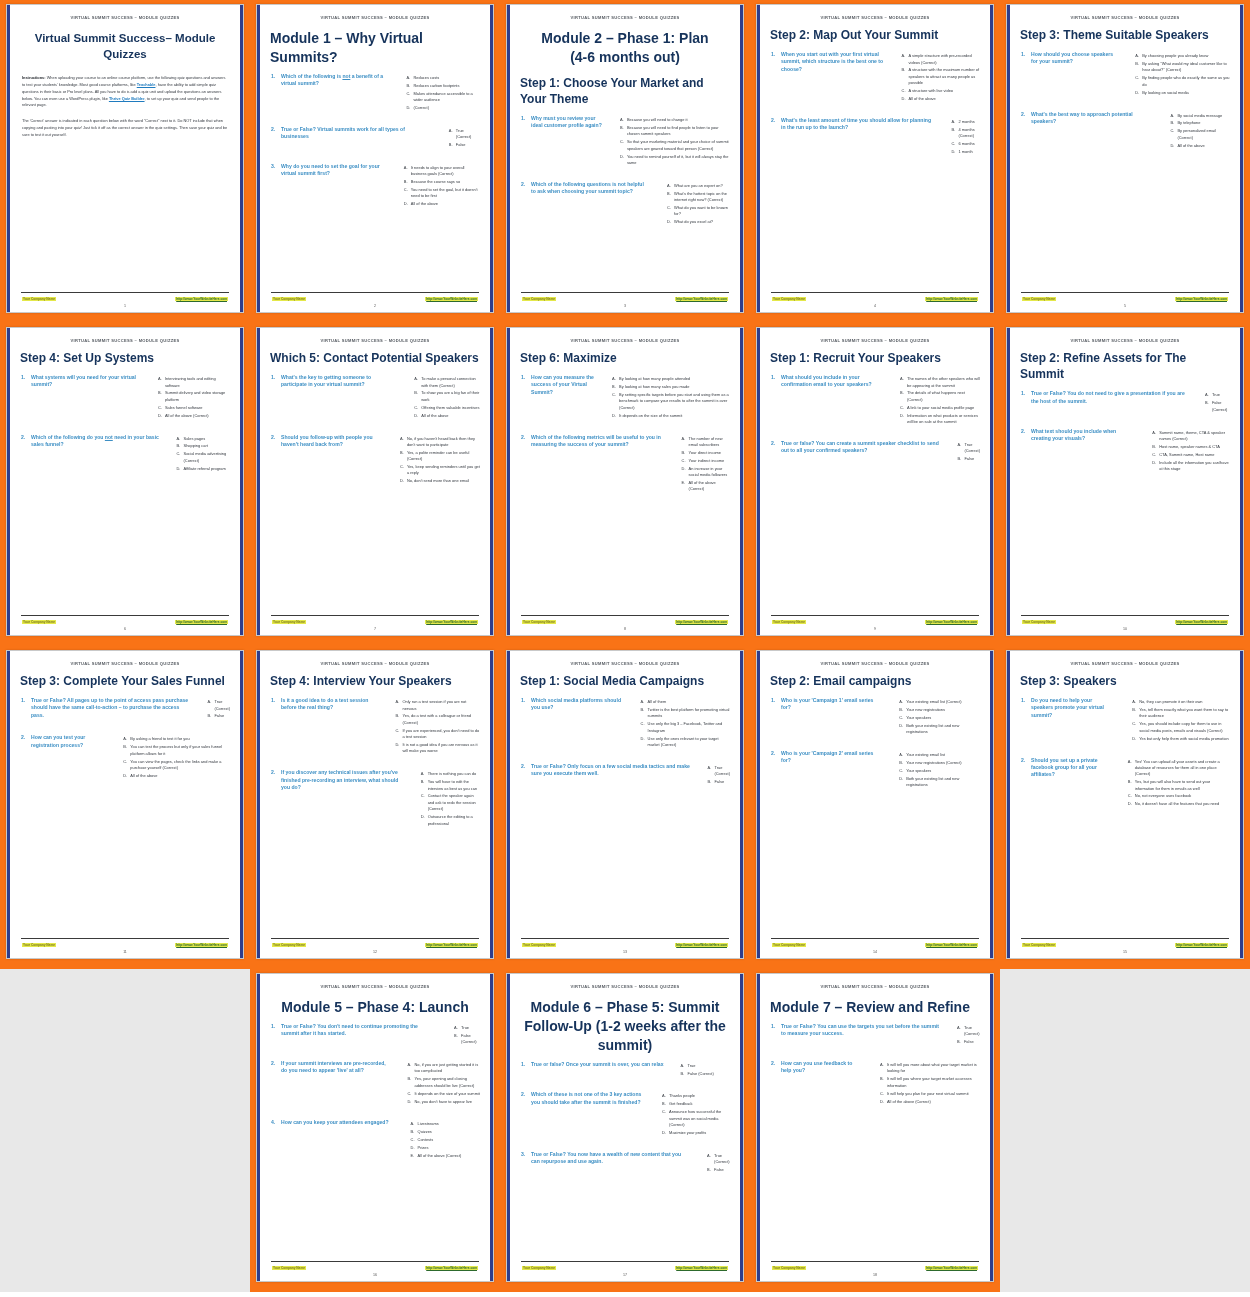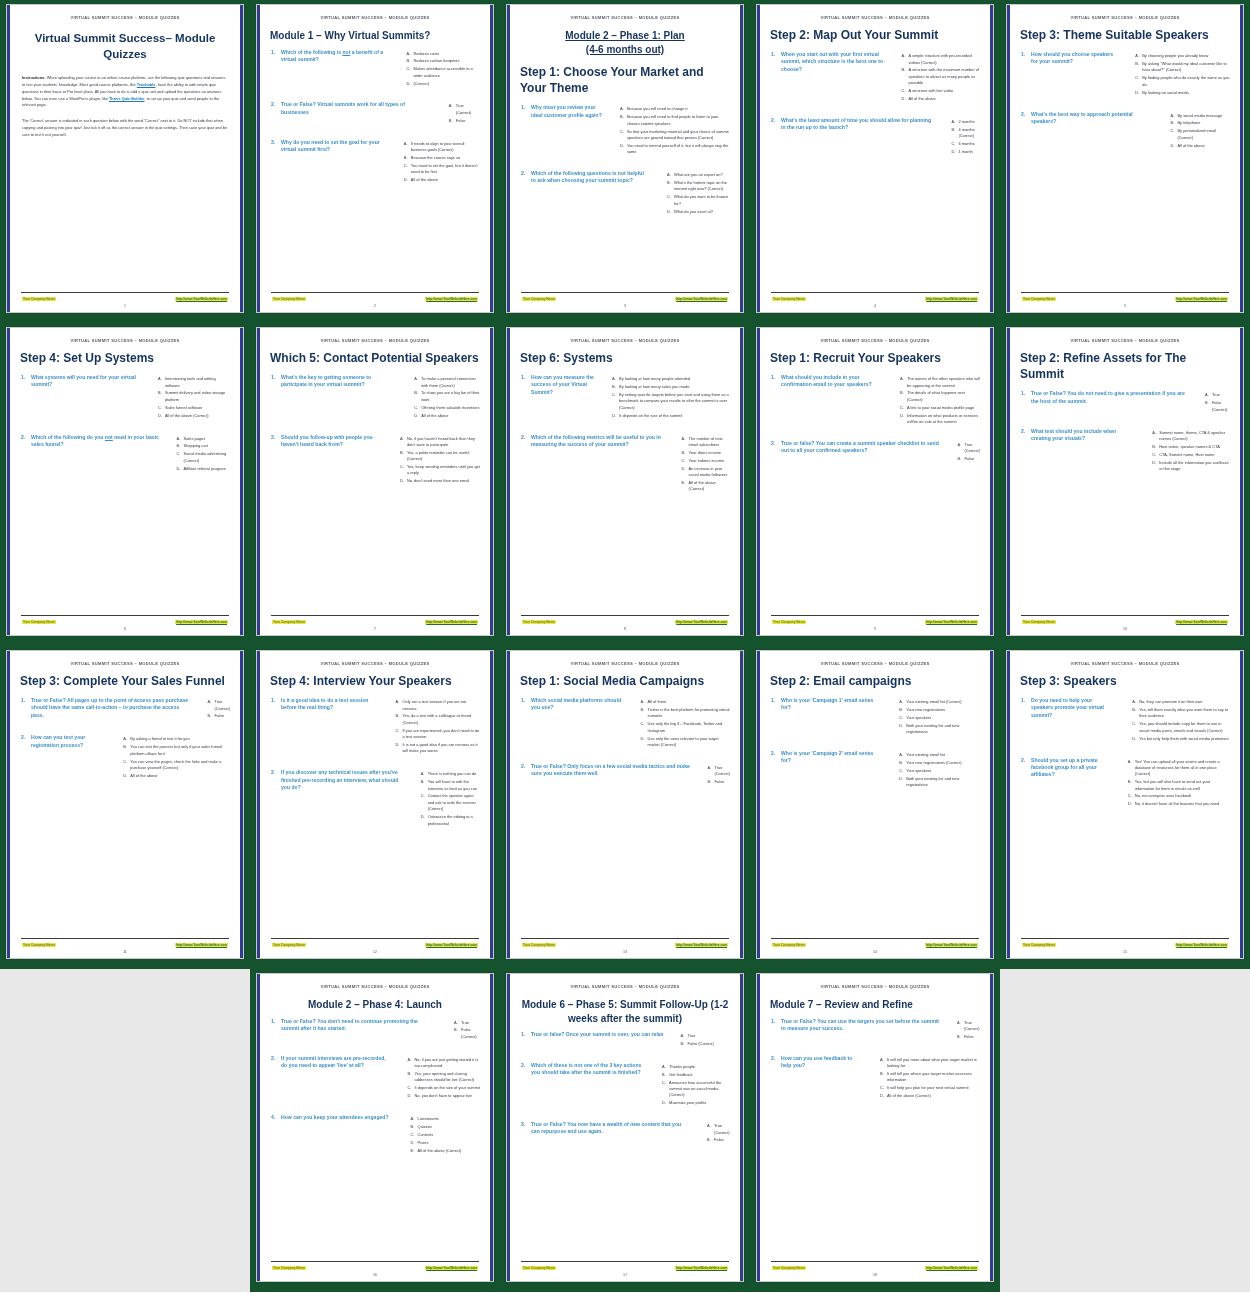--- a/index.html
+++ b/index.html
@@ -16,21 +16,21 @@
   }
   #grid {
     display: grid;
     grid-template-columns: repeat(5, 250px);
     grid-auto-rows: 323px;
     width: 1250px;
   }
   .cell {
     position: relative;
     padding: 4px 6px 10px 6px;
-    background: #14532d;
+    background: #f97316;
   }
   
   .cell.greyband { background: #e8e8e8; }
 
   .page {
     position: relative;
     width: 100%;
     height: 100%;
     background: #ffffff;
     border: 1px solid #c9c9c9;
@@ -64,21 +64,21 @@
     color: #16335b;
     font-weight: bold;
     font-size: 11.5px;
     line-height: 1.35;
     margin: 6px 0 9px 0;
   }
   .mod-title {
     text-align: center;
     color: #16335b;
     font-weight: bold;
-    font-size: 10px;
+    font-size: 14px;
     line-height: 1.35;
     margin: 4px 0 6px 0;
   }
   .step-title {
     color: #16335b;
     font-weight: bold;
     font-size: 12px;
     line-height: 1.35;
     margin: 2px 0 8px 0;
     text-align: left;
@@ -271,21 +271,21 @@
             <a class="footer-url" href="#">http://www.YourWebsiteHere.com</a>
           </div>
           <div class="page-num">2</div>
         </div>
       </div>
       <div class="cell">
         <div class="page">
           <div class="page-spine"></div>
           <div class="page-spine right"></div>
           <div class="running-head">VIRTUAL SUMMIT SUCCESS – MODULE QUIZZES</div>
-          <div class="mod-title" style="text-align: center; text-decoration: underline;">Module 2 – Phase 1: Plan<br>(4-6 months out)</div>
+          <div class="mod-title" style="text-align: center;">Module 2 – Phase 1: Plan<br>(4-6 months out)</div>
           <div class="step-title">Step 1: Choose Your Market and Your Theme</div>
           <ul class="qlist">
             <li class="q">
               <div class="q">
                 <span class="qnum">1.</span>
                 <span class="qtext">Why must you review your ideal customer profile again?</span>
               </div>
               <ul class="answers">
                 <li>
                   <span class="alab">A.</span>
@@ -597,21 +597,21 @@
             <a class="footer-url" href="#">http://www.YourWebsiteHere.com</a>
           </div>
           <div class="page-num">7</div>
         </div>
       </div>
       <div class="cell">
         <div class="page">
           <div class="page-spine"></div>
           <div class="page-spine right"></div>
           <div class="running-head">VIRTUAL SUMMIT SUCCESS – MODULE QUIZZES</div>
-          <div class="step-title">Step 6: Systems</div>
+          <div class="step-title">Step 6: Maximize</div>
           <ul class="qlist">
             <li class="q">
               <div class="q">
                 <span class="qnum">1.</span>
                 <span class="qtext">How can you measure the success of your Virtual Summit?</span>
               </div>
               <ul class="answers">
                 <li>
                   <span class="alab">A.</span>
                   <span class="atxt">By looking at how many people attended</span>
@@ -1090,21 +1090,21 @@
           </div>
           <div class="page-num">15</div>
         </div>
       </div>
       <div class="cell greyband"></div>
       <div class="cell">
         <div class="page">
           <div class="page-spine"></div>
           <div class="page-spine right"></div>
           <div class="running-head">VIRTUAL SUMMIT SUCCESS – MODULE QUIZZES</div>
-          <div class="mod-title" style="text-align: center;">Module 2 – Phase 4: Launch</div>
+          <div class="mod-title" style="text-align: center;">Module 5 – Phase 4: Launch</div>
           <ul class="qlist">
             <li class="q">
               <div class="q">
                 <span class="qnum">1.</span>
                 <span class="qtext">True or False? You don't need to continue promoting the summit after it has started.</span>
               </div>
               <ul class="answers">
                 <li>
                   <span class="alab">A.</span>
                   <span class="atxt">True</span>

